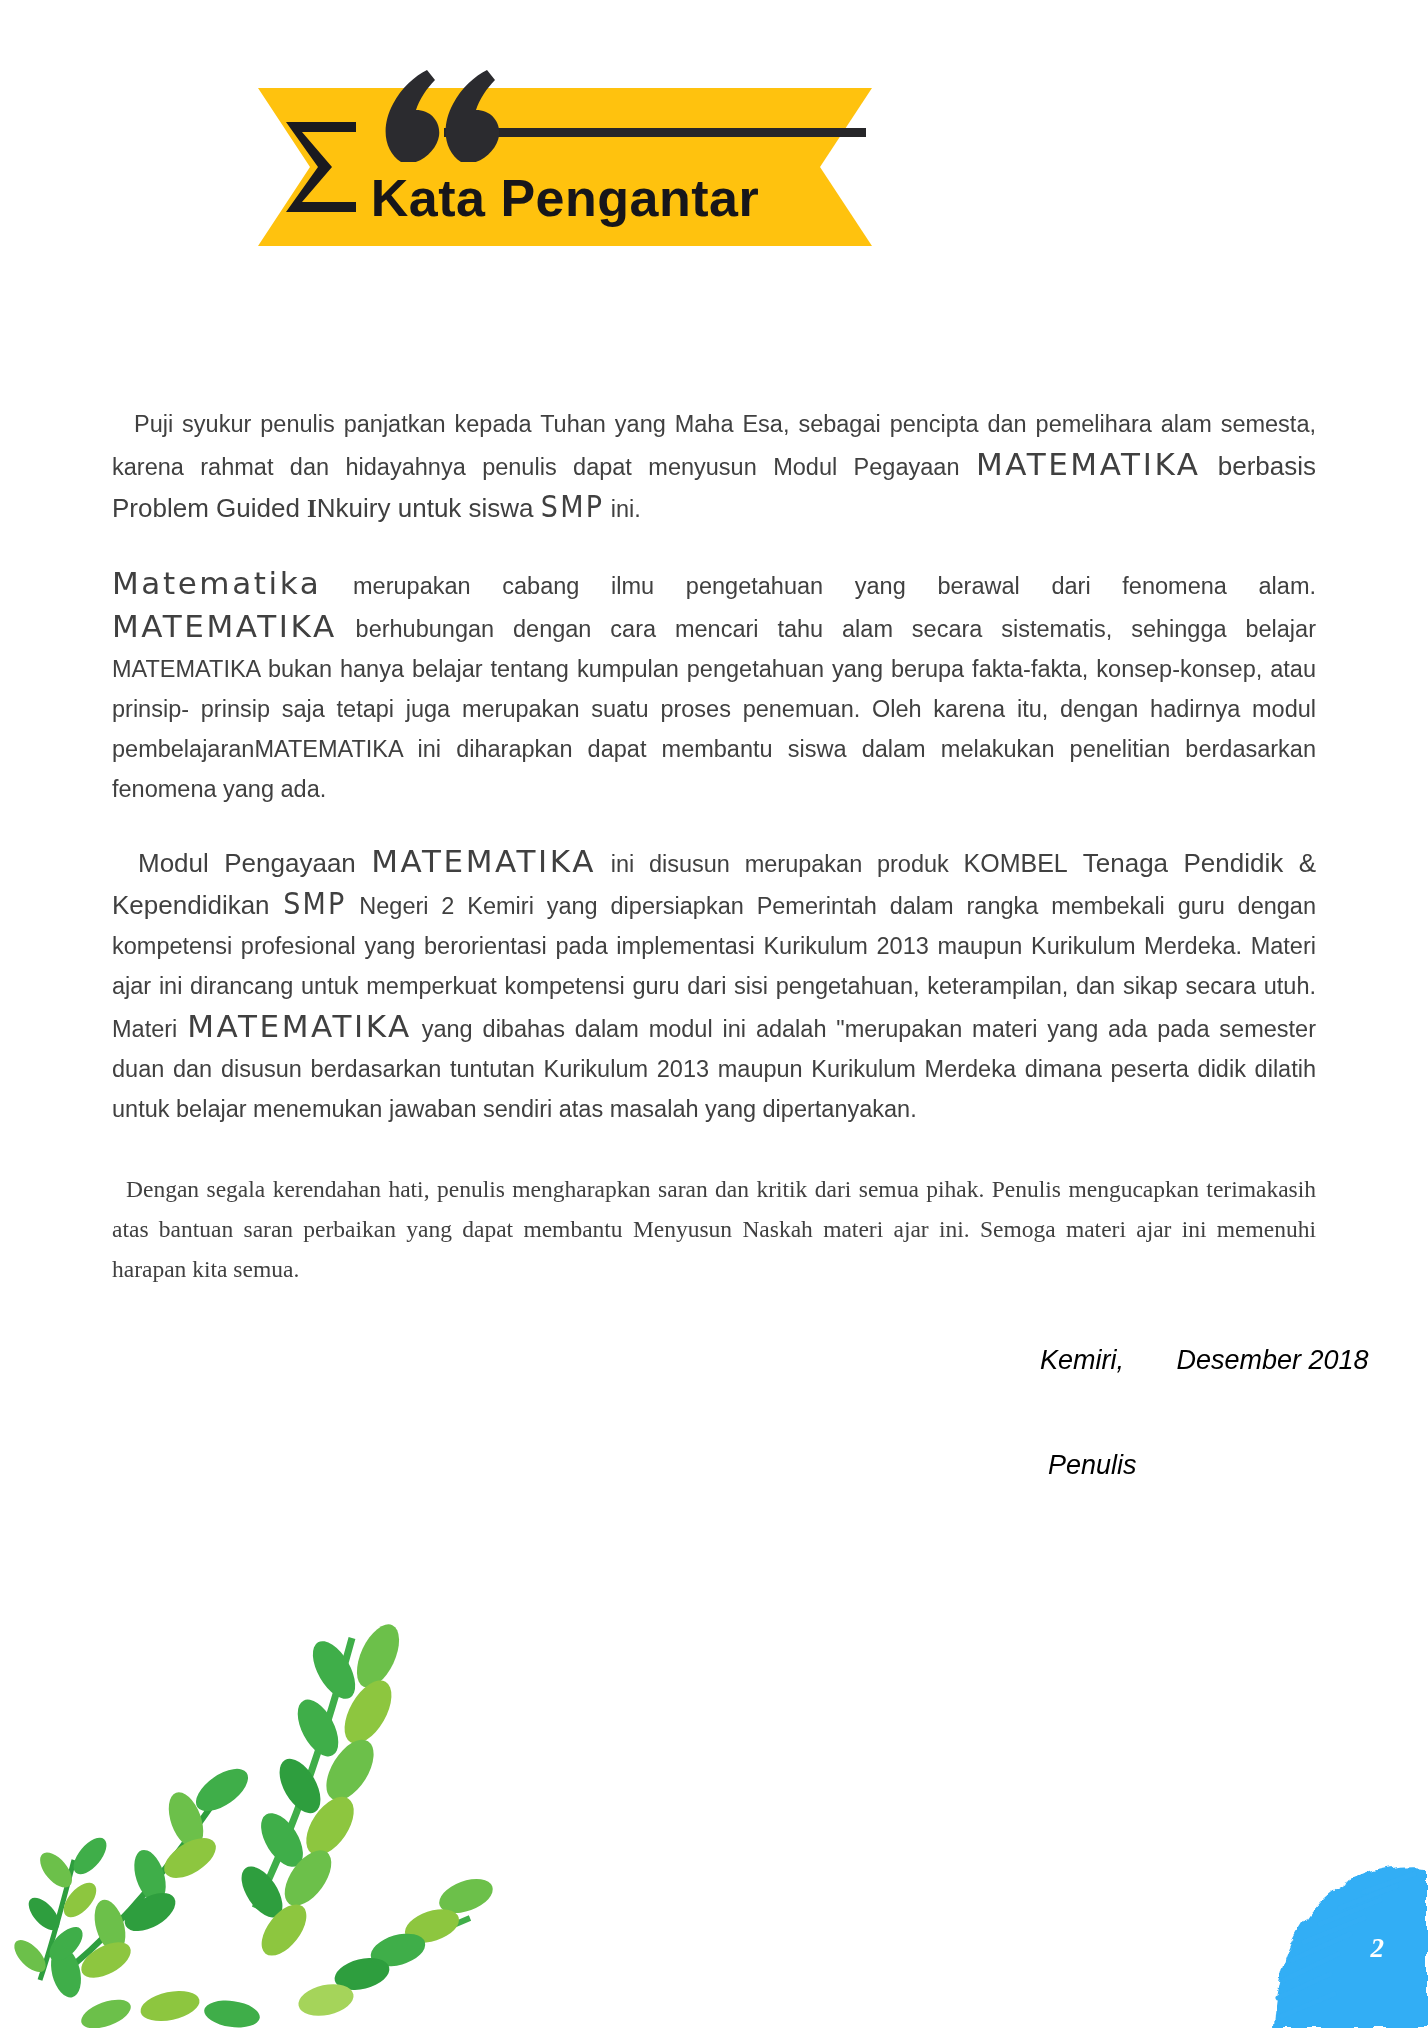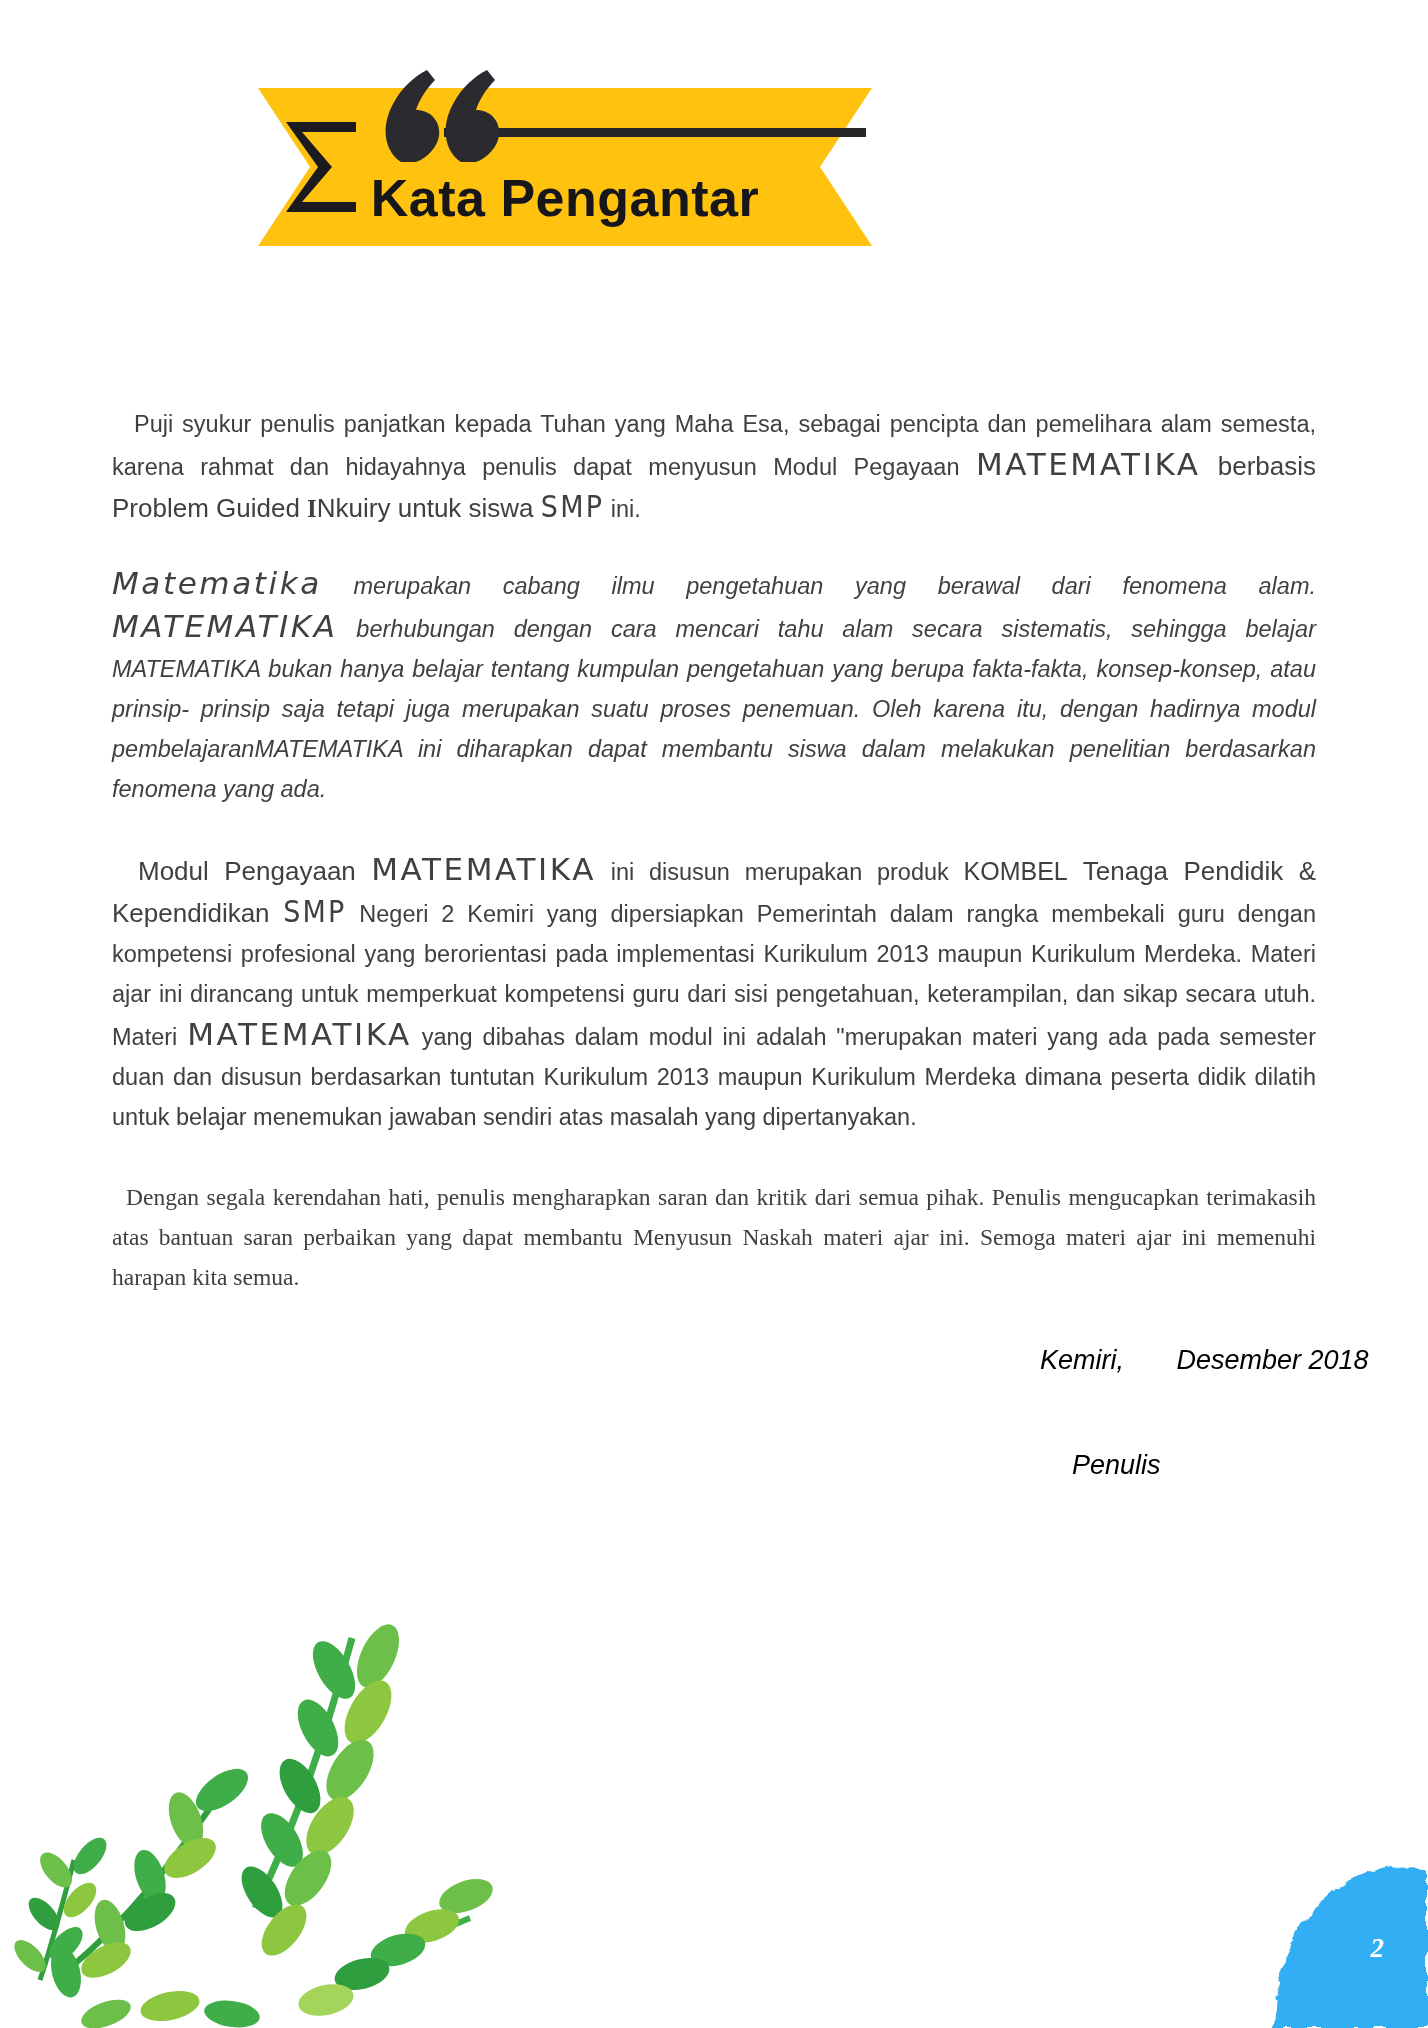--- a/index.html
+++ b/index.html
@@ -48,21 +48,21 @@
     text-align:justify;
     color:#404040;
     font-family:"Liberation Sans Narrow","Liberation Sans", sans-serif;
     font-size:23.5px;
     line-height:40px;
     font-stretch:condensed;
   }
   p.para.p1{ text-indent:22px; }
   p.para.p3{ text-indent:26px; margin-bottom:40px;}
   p.para.p4{ text-indent:14px;font-family:Liberation Serif, serif; }
-  p.para.p2{ margin-bottom:40px;font-style:italic; }
+  p.para.p2{ margin-bottom:32px; }
 
   
   .w-big{
     font-size:31px;
     letter-spacing:2.6px;
     font-family:"DejaVu Sans", sans-serif;
     font-stretch:expanded;
   }
   .w-big2{
     font-size:30px;
@@ -93,21 +93,20 @@
     white-space:pre;
     font-family:"Liberation Sans Narrow","Liberation Sans", sans-serif;
   }
   .sign-name{
     position:absolute;
     left:1048px; top:1450px;
     font-style:italic;
     font-size:27px;
     color:#000;
     font-family:"Liberation Sans Narrow","Liberation Sans", sans-serif;
-    margin-left:24px;
   }
 
   
   .leaves{
     position:absolute;
     left:0; bottom:0;
     width:520px; height:420px;
     pointer-events:none;
   }
   .pagebadge{

